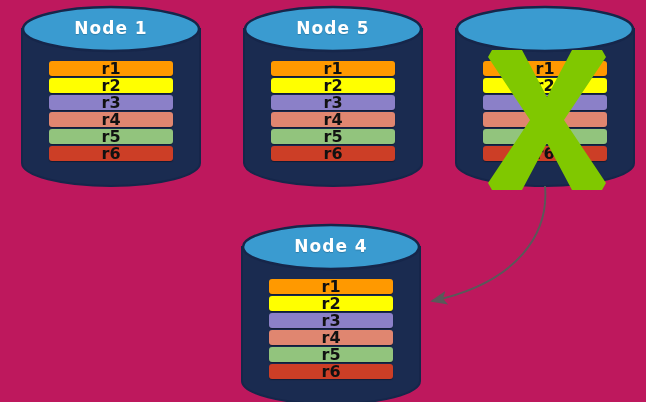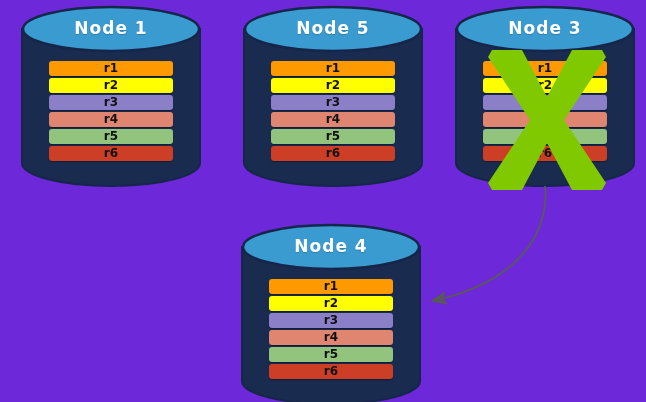--- a/index.html
+++ b/index.html
@@ -7,21 +7,21 @@
     padding: 0;
     background: #ffffff;
   }
   body {
     font-family: "Liberation Sans", sans-serif;
   }
   #canvas {
     position: relative;
     width: 646px;
     height: 402px;
-    background: #6d28d9;
+    background: #be185d;
     overflow: hidden;
   }
 
   
   .node {
     position: absolute;
   }
   .node-svg {
     position: absolute;
     left: 0;
@@ -57,21 +57,21 @@
   .row-label {
     position: absolute;
     left: 0;
     top: 0;
     width: 100%;
     height: 100%;
     line-height: 15px;
     text-align: center;
     color: #111111;
     font-weight: bold;
-    font-size: 12px;
+    font-size: 16px;
     font-family: "DejaVu Sans", sans-serif;
   }
 
   
   .x-mark {
     position: absolute;
     pointer-events: none;
   }
 
   
@@ -142,21 +142,20 @@
           <div class="row" style="background: rgb(204, 62, 38); width: 124.6px;">
             <span class="row-label">r6</span>
           </div>
         </div>
       </div>
       <div class="node" style="left: 456px; top: 6px; width: 178px; height: 180px;">
         <svg class="node-svg" width="178" height="180" viewBox="0 0 178 180">
           <path d="M0,23 L0,157 A89,23 0 0 0 178,157 L178,23 Z" fill="#1a2b50" stroke="#16264a" stroke-width="2"></path>
           <ellipse cx="89" cy="23" rx="88" ry="22" fill="#3a9bd0" stroke="#16264a" stroke-width="2.5"></ellipse>
         </svg>
-        <div class="node-title" style="top: 12px;">Node  3</div>
         <div class="rows" style="top: 55px;">
           <div class="row" style="background: rgb(255, 153, 0); width: 124.6px;">
             <span class="row-label">r1</span>
           </div>
           <div class="row" style="background: rgb(255, 255, 0); width: 124.6px;">
             <span class="row-label">r2</span>
           </div>
           <div class="row" style="background: rgb(139, 128, 200); width: 124.6px;">
             <span class="row-label">r3</span>
           </div>

